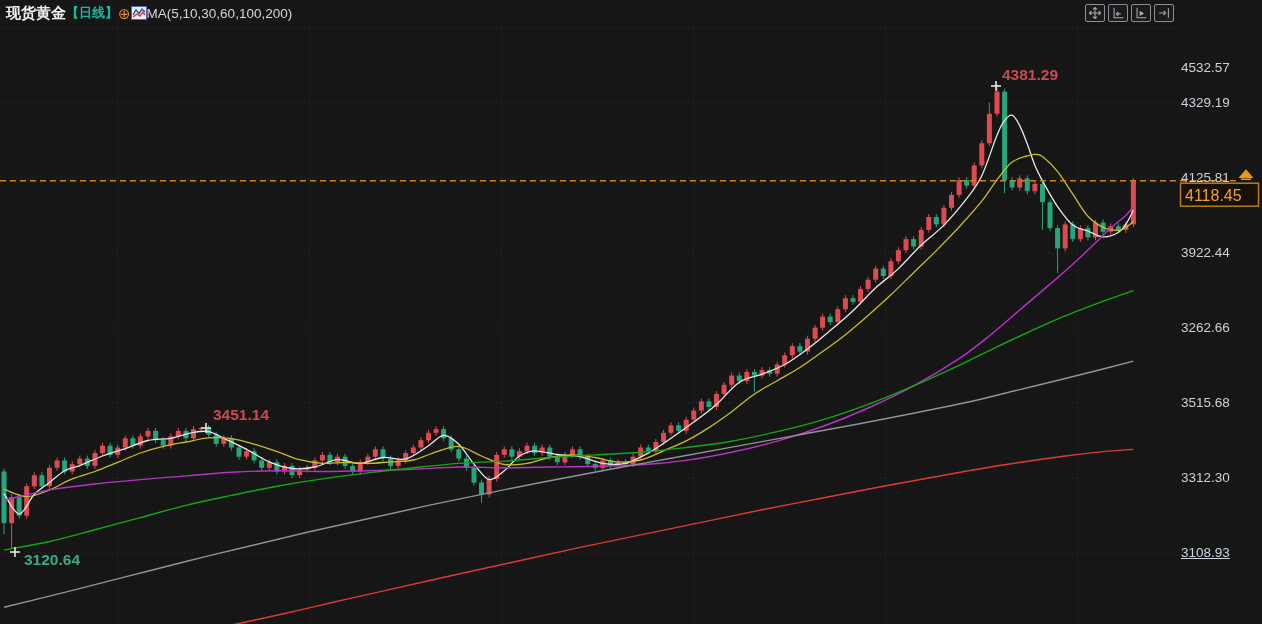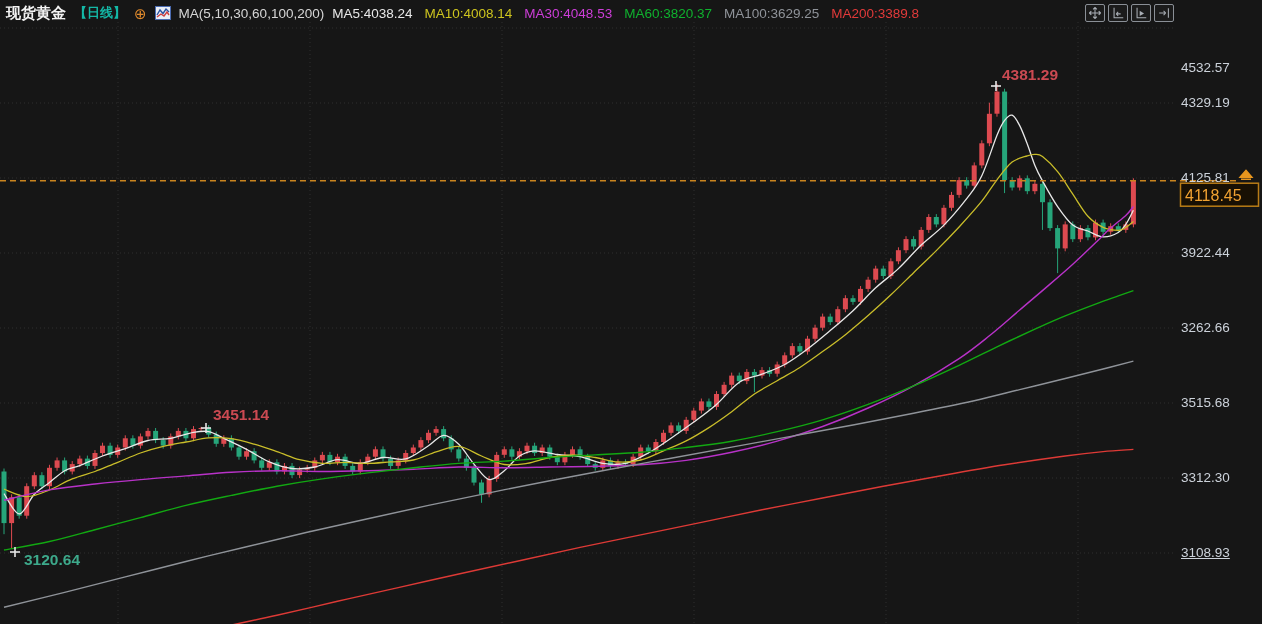--- a/index.html
+++ b/index.html
@@ -1,20 +1,20 @@
 <!DOCTYPE html>
 <html><head>
 <meta charset="utf-8">
 <style>
   html,body{margin:0;padding:0;background:#0d0d0d;}
   .stage{position:relative;width:1262px;height:624px;background:#161616;overflow:hidden;
          font-family:"Liberation Sans","DejaVu Sans",sans-serif;}
   svg text{font-family:"Liberation Sans","DejaVu Sans",sans-serif;}
   .header{position:absolute;left:6px;top:3px;height:20px;display:flex;align-items:center;
-          gap:8px;font-size:13.5px;white-space:nowrap;z-index:5;}
+          font-size:13.5px;white-space:nowrap;z-index:5;}
   .sym{color:#f2f2f2;font-weight:bold;font-size:15px;}
   .period{color:#14b8a6;font-weight:bold;font-size:13px;}
   .compare{color:#e08a2c;font-size:15px;line-height:1;}
   .maGroup{color:#d6d6d6;}
   .maVals{display:flex;gap:12px;}
   .maVals span{font-size:13.5px;}
   .toolbar{position:absolute;top:4px;right:88px;display:flex;gap:3px;z-index:5;}
   .tbtn{width:20px;height:18px;border:1px solid #8a8f96;background:#1b1b1b;border-radius:2px;
         display:flex;align-items:center;justify-content:center;padding:0;cursor:pointer;}
   .tbtn svg{display:block;}
@@ -369,28 +369,20 @@
     <span class="period">【日线】</span>
     <span class="compare">⊕</span>
     <span style="display:flex;">
       <svg width="16" height="14" viewBox="0 0 16 14">
         <rect x="0.5" y="0.5" width="15" height="13" fill="#e9eef6" stroke="#4a6ab0"></rect>
         <polyline points="2,9 5,4 8,7.5 11,3 14,6" fill="none" stroke="#2c52a0" stroke-width="1.4"></polyline>
         <polyline points="2,11 6,8 9,10 12,6 14,9" fill="none" stroke="#cf3f3f" stroke-width="1.4"></polyline>
       </svg>
     </span>
     <span class="maGroup">MA(5,10,30,60,100,200)</span>
-    <span class="maVals" id="ma-values">
-        <span style="color: rgb(232, 232, 232);">MA5:4038.24</span>
-        <span style="color: rgb(205, 196, 31);">MA10:4008.14</span>
-        <span style="color: rgb(205, 62, 216);">MA30:4048.53</span>
-        <span style="color: rgb(15, 177, 46);">MA60:3820.37</span>
-        <span style="color: rgb(143, 147, 153);">MA100:3629.25</span>
-        <span style="color: rgb(226, 58, 58);">MA200:3389.8</span>
-      </span>
   </div>
 
   <div class="toolbar">
     <button class="tbtn">
       <span>
           <svg width="14" height="14" viewBox="0 0 16 16">
         <path d="M8 1.5V14.5M1.5 8H14.5M8 1.5L5.9 3.8M8 1.5l2.1 2.3M8 14.5l-2.1-2.3M8 14.5l2.1-2.3M1.5 8l2.3-2.1M1.5 8l2.3 2.1M14.5 8l-2.3-2.1M14.5 8l-2.3 2.1" stroke="#a9aeb5" stroke-width="1.2" fill="none"></path>
       </svg>
         </span>
     </button>

